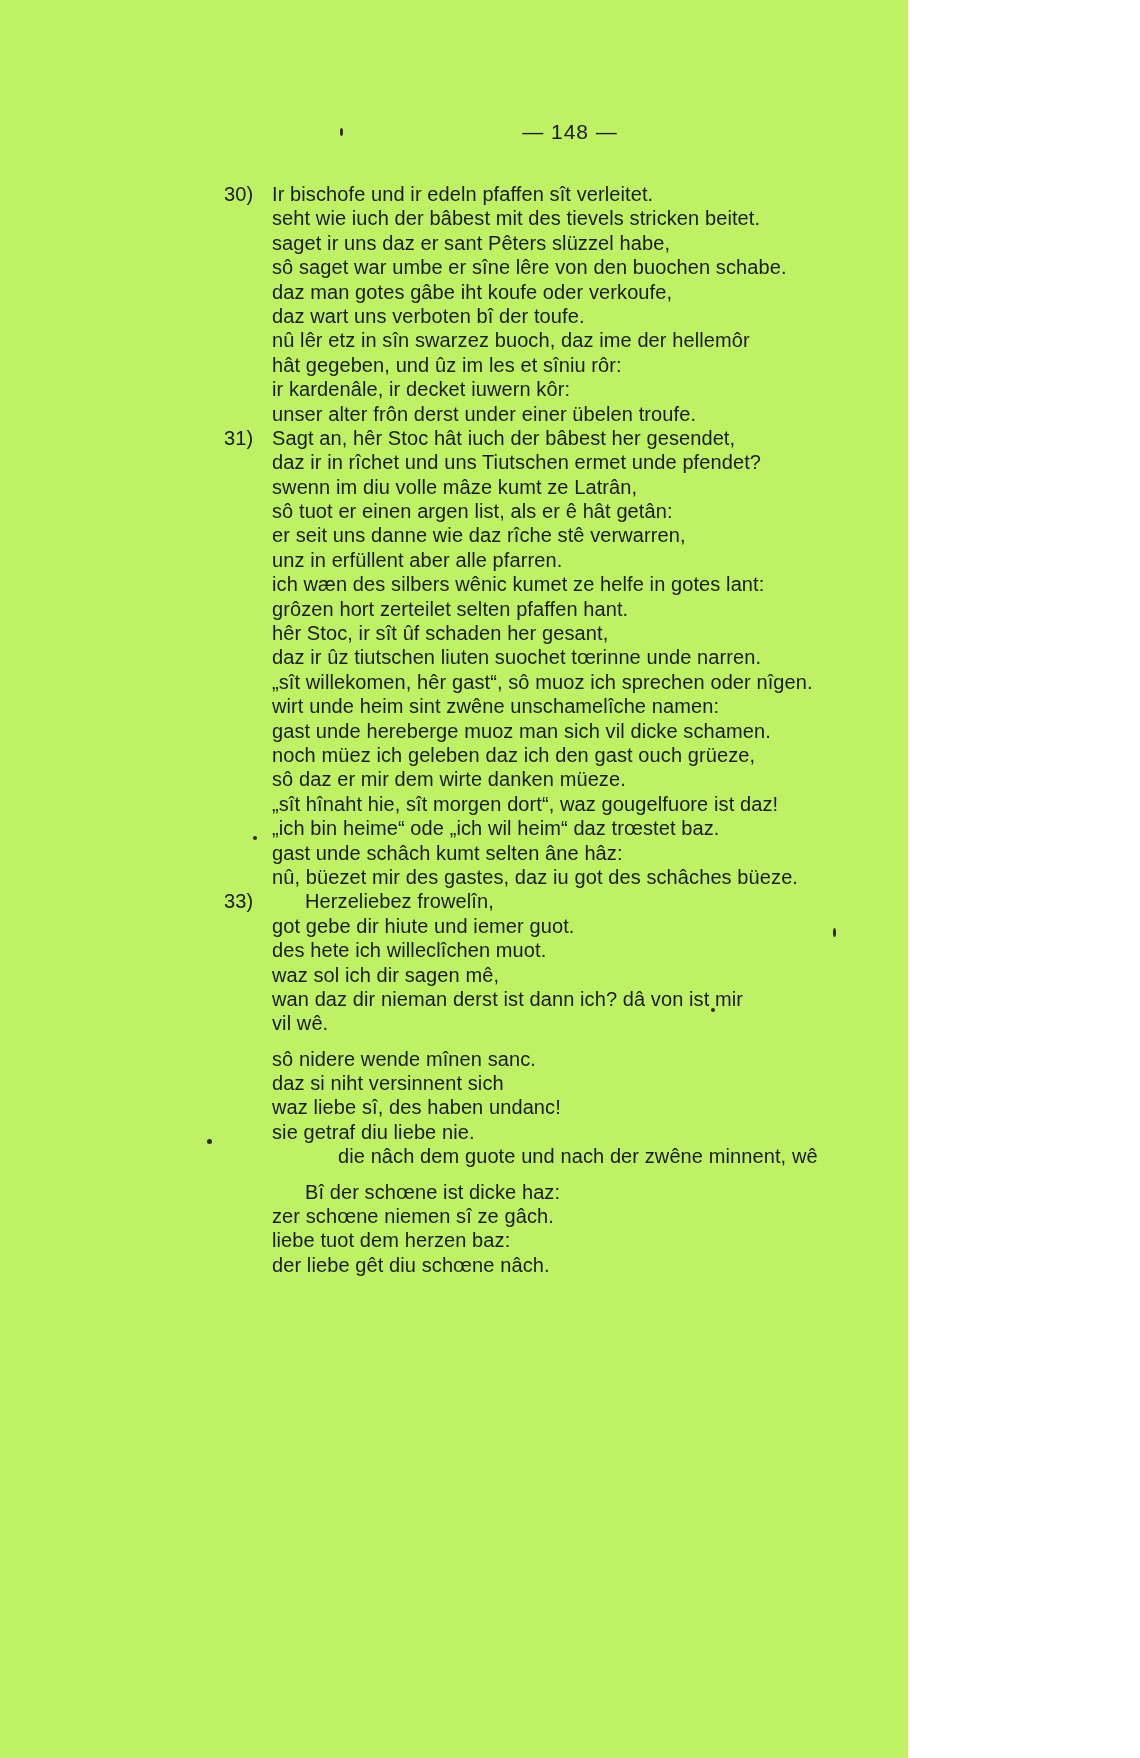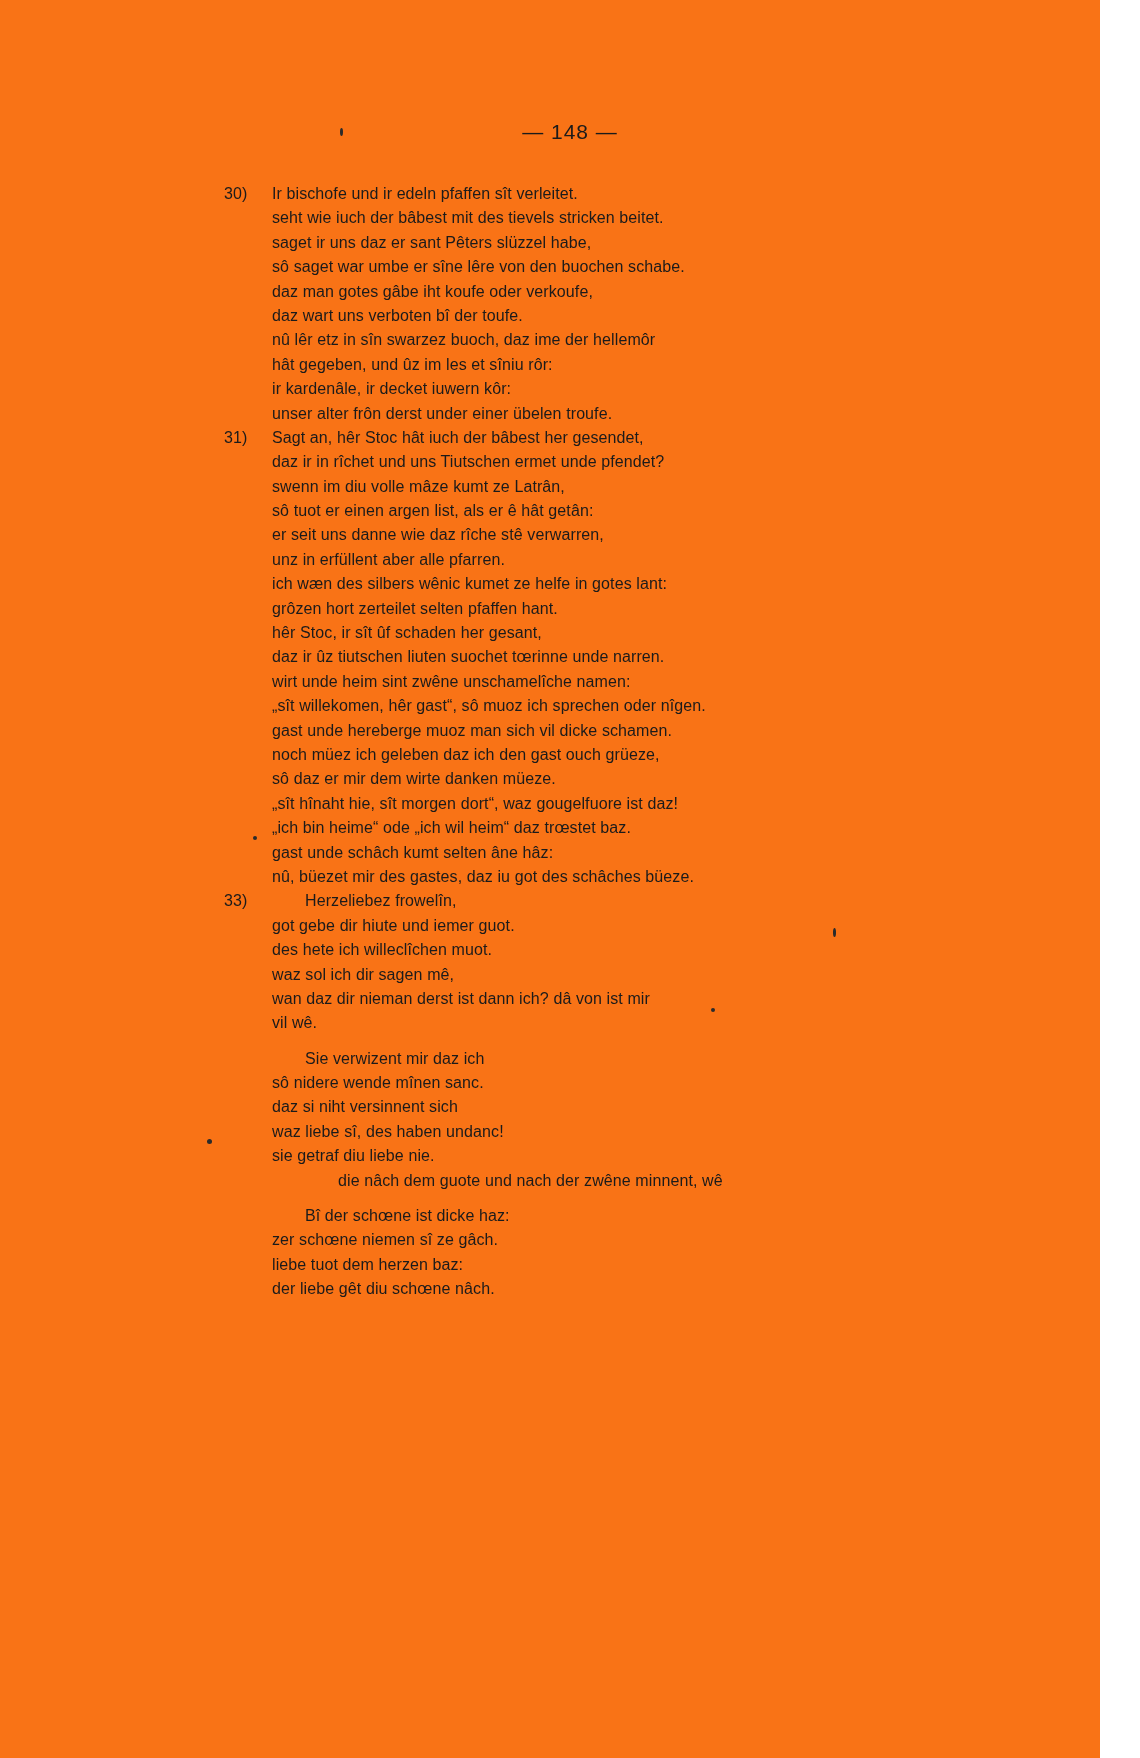--- a/index.html
+++ b/index.html
@@ -11,41 +11,41 @@
     width: 1140px;
     height: 1758px;
     position: relative;
     font-family: "Liberation Serif", serif;
     color: #1b1b1b;
   }
   .page {
     position: absolute;
     left: 0;
     top: 0;
-    width: 1100px;
+    width: 908px;
     height: 1758px;
-    background: #f97316;
+    background: #bef264;
     overflow: hidden;
   }
   .page-number {
     position: absolute;
     top: 120px;
     left: 0;
     width: 1140px;
     text-align: center;
     font-size: 21px;
     letter-spacing: 1px;
     font-family: "Liberation Sans", sans-serif;
   }
   .body-text {
     position: absolute;
     top: 182px;
     left: 272px;
     width: 640px;
-    font-size: 16px;
+    font-size: 20px;
     line-height: 24.4px;
     font-family: "Liberation Sans", sans-serif;
     letter-spacing: 0.1px;
   }
   .line {
     position: relative;
     white-space: pre;
     height: 24.4px;
   }
   .num {
@@ -98,38 +98,37 @@
     <div class="line"><span>daz ir in rîchet und uns Tiutschen ermet unde pfendet?</span></div>
     <div class="line"><span>swenn im diu volle mâze kumt ze Latrân,</span></div>
     <div class="line"><span>sô tuot er einen argen list, als er ê hât getân:</span></div>
     <div class="line"><span>er seit uns danne wie daz rîche stê verwarren,</span></div>
     <div class="line"><span>unz in erfüllent aber alle pfarren.</span></div>
     <div class="line"><span>ich wæn des silbers wênic kumet ze helfe in gotes lant:</span></div>
     <div class="line"><span>grôzen hort zerteilet selten pfaffen hant.</span></div>
     <div class="line"><span>hêr Stoc, ir sît ûf schaden her gesant,</span></div>
     <div class="line"><span>daz ir ûz tiutschen liuten suochet tœrinne unde narren.</span></div>
 
+    <div class="line"><span>„sît willekomen, hêr gast“, sô muoz ich sprechen oder nîgen.</span></div>
     <div class="line"><span>wirt unde heim sint zwêne unschamelîche namen:</span></div>
-    <div class="line"><span>„sît willekomen, hêr gast“, sô muoz ich sprechen oder nîgen.</span></div>
     <div class="line"><span>gast unde hereberge muoz man sich vil dicke schamen.</span></div>
     <div class="line"><span>noch müez ich geleben daz ich den gast ouch grüeze,</span></div>
     <div class="line"><span>sô daz er mir dem wirte danken müeze.</span></div>
     <div class="line"><span>„sît hînaht hie, sît morgen dort“, waz gougelfuore ist daz!</span></div>
     <div class="line"><span>„ich bin heime“ ode „ich wil heim“ daz trœstet baz.</span></div>
     <div class="line"><span>gast unde schâch kumt selten âne hâz:</span></div>
     <div class="line"><span>nû, büezet mir des gastes, daz iu got des schâches büeze.</span></div>
 
     <div class="line"><span class="num">33)</span><span class="ind1">Herzeliebez frowelîn,</span></div>
     <div class="line"><span>got gebe dir hiute und iemer guot.</span></div>
     <div class="line"><span>des hete ich willeclîchen muot.</span></div>
     <div class="line"><span>waz sol ich dir sagen mê,</span></div>
     <div class="line"><span>wan daz dir nieman derst ist dann ich? dâ von ist mir</span></div>
     <div class="line"><span class="right-al" style="display:inline-block;">vil wê.</span></div>
     <div class="spacer"></div>
-    <div class="line"><span class="ind1">Sie verwizent mir daz ich</span></div>
     <div class="line"><span>sô nidere wende mînen sanc.</span></div>
     <div class="line"><span>daz si niht versinnent sich</span></div>
     <div class="line"><span>waz liebe sî, des haben undanc!</span></div>
     <div class="line"><span>sie getraf diu liebe nie.</span></div>
     <div class="line"><span class="ind2">die nâch dem guote und nach der zwêne minnent, wê</span></div>
     <div class="spacer"></div>
     <div class="line"><span class="ind1">Bî der schœne ist dicke haz:</span></div>
     <div class="line"><span>zer schœne niemen sî ze gâch.</span></div>
     <div class="line"><span>liebe tuot dem herzen baz:</span></div>
     <div class="line"><span>der liebe gêt diu schœne nâch.</span></div>

